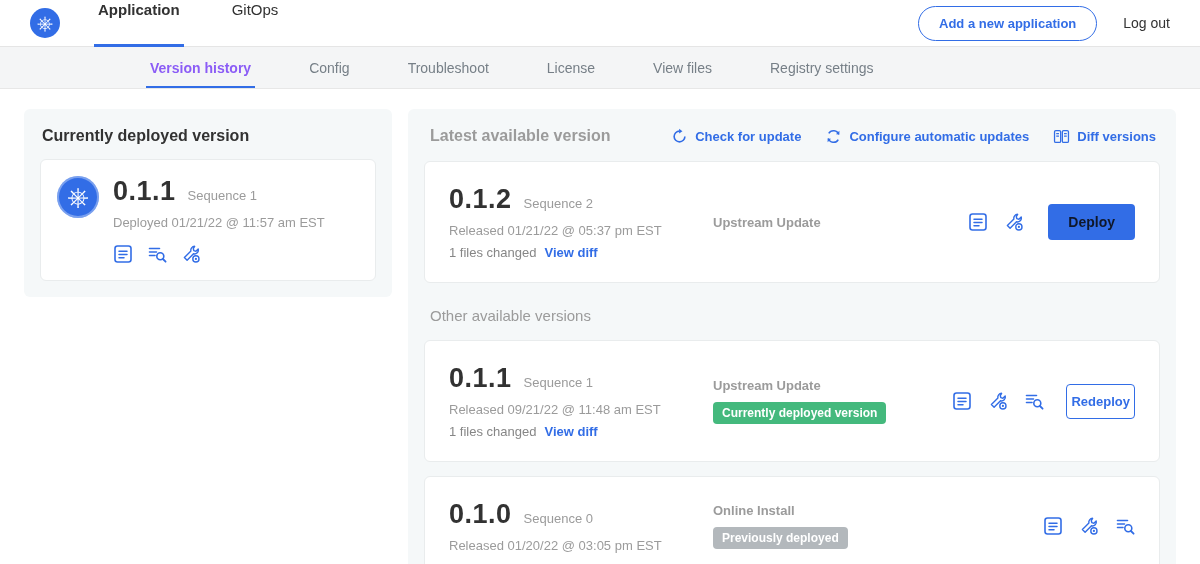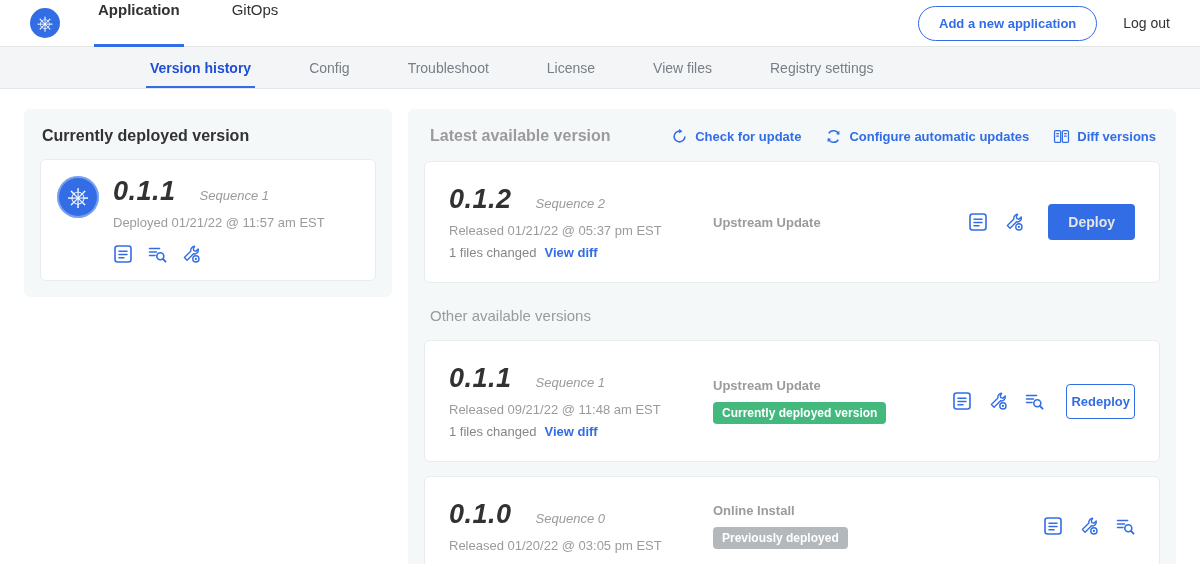--- a/index.html
+++ b/index.html
@@ -74,21 +74,21 @@
     gap: 58px;
   }
   .subnav-item {
     position: relative;
     display: flex; align-items: center;
     font-size: 14px;
     color: #767f87;
     cursor: pointer;
     white-space: nowrap;
   }
-  .subnav-item.active { color: #1d4ed8; font-weight: bold; }
+  .subnav-item.active { color: #8b5cf6; font-weight: bold; }
   .subnav-item.active::after {
     content: ""; position: absolute; left: -4px; right: -4px; bottom: 0;
     height: 2px; background: var(--accent, #326de6);
   }
 
   
   .main { display: flex; gap: 16px; padding: 20px 24px 0 24px; align-items: flex-start; }
   .panel { background: #f5f8f9; border-radius: 6px; padding: 16px; }
   .left-panel { width: 368px; flex: none; }
   .right-panel { flex: 1; }
@@ -107,21 +107,21 @@
   .deployed-card { display: flex; gap: 14px; padding: 16px; align-items: flex-start; }
   .k8s-icon {
     width: 42px; height: 42px; flex: none;
     border-radius: 50%;
     background: var(--accent, #326de6);
     box-shadow: inset 0 0 0 2px rgba(255,255,255,.35);
     color: #fff;
     display: flex; align-items: center; justify-content: center;
     font-size: 27px; line-height: 1;
   }
-  .version-row { display: flex; align-items: baseline; gap: 24px; font-style: italic; }
+  .version-row { display: flex; align-items: baseline; gap: 12px; }
   .version-number { font-size: 27px; font-weight: bold; color: #323232; letter-spacing: .5px; }
   .sequence { font-size: 13px; color: var(--gray-text, #9b9b9b); }
   .meta { font-size: 13px; color: var(--gray-text, #9b9b9b); margin-top: 8px; }
   .icon-row { display: flex; gap: 14px; margin-top: 14px; }
   .action-icon {
     color: var(--accent, #326de6);
     width: 20px; height: 20px;
     cursor: pointer;
     display: inline-flex;
   }
@@ -157,21 +157,21 @@
   .source { font-size: 13px; font-weight: bold; color: var(--gray-text, #9b9b9b); }
   .badge {
     color: #fff; font-size: 12px; font-weight: bold;
     border-radius: 4px; padding: 5px 9px; line-height: 1;
   }
   .badge-green { background: var(--badge-green, #44b97d); }
   .badge-gray  { background: var(--badge-gray, #b3b8bc); }
   .vc-right { display: flex; align-items: center; gap: 16px; flex: none; }
   .deploy-btn {
     background: var(--accent, #326de6);
-    color: #e5e5e5; border: none; border-radius: 4px;
+    color: #0f172a; border: none; border-radius: 4px;
     font-size: 14px; font-weight: bold; font-family: inherit;
     padding: 10px 20px; margin-left: 8px;
     cursor: pointer;
   }
   .redeploy-btn {
     background: #fff;
     color: var(--accent, #326de6);
     border: 1px solid var(--accent, #326de6);
     border-radius: 4px;
     font-size: 13px; font-weight: bold; font-family: inherit;

